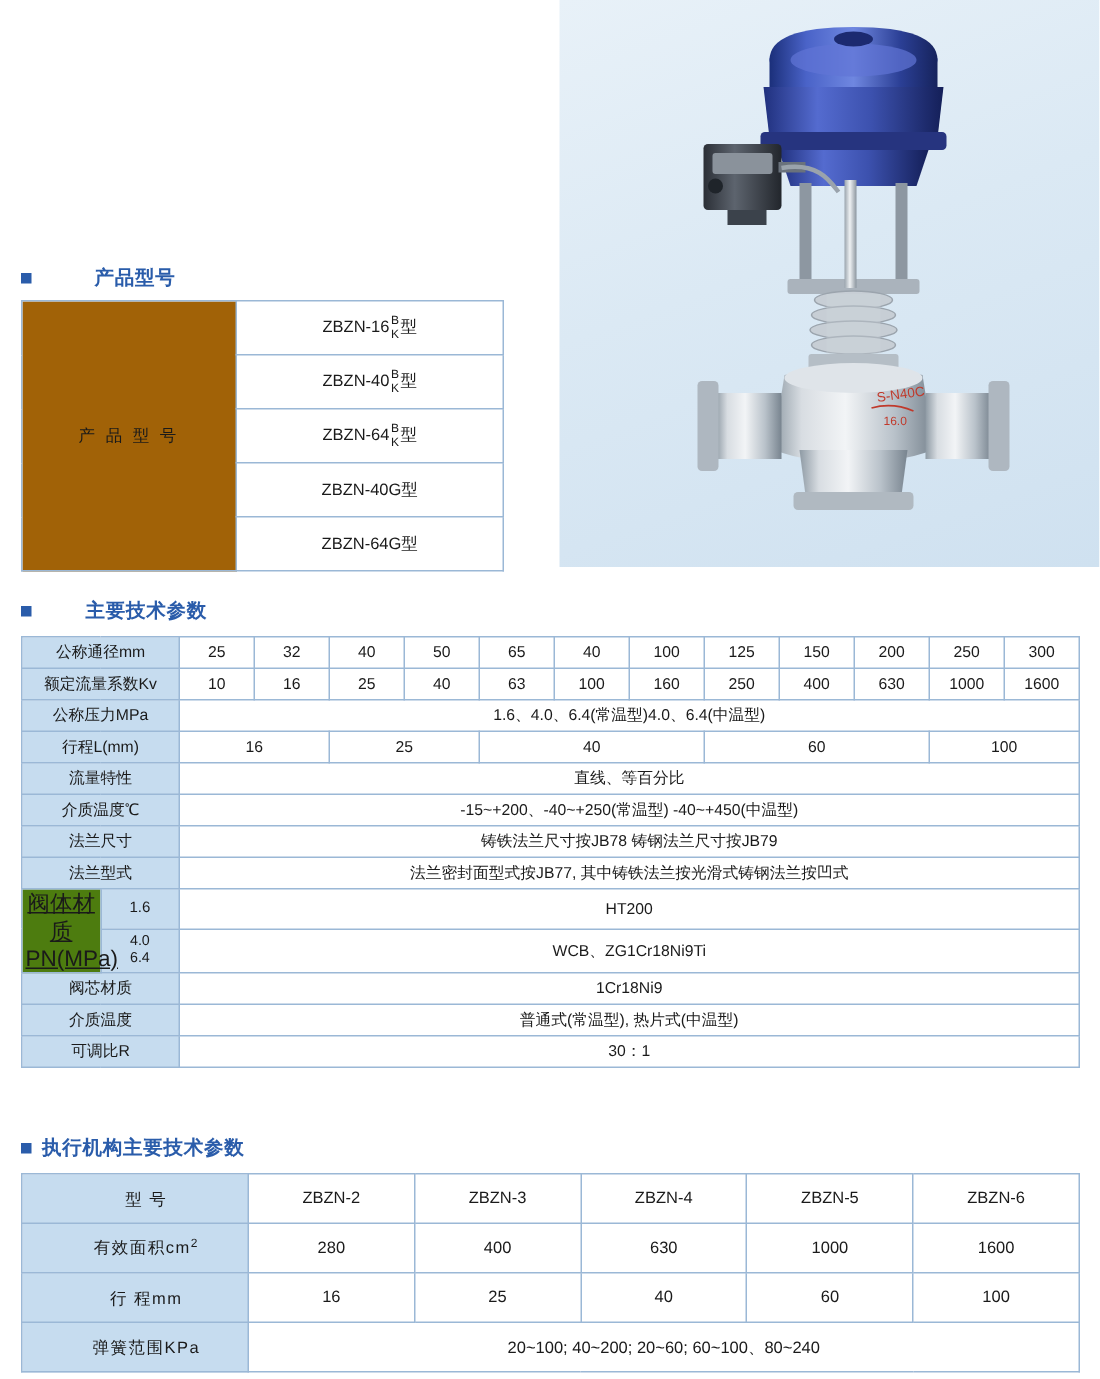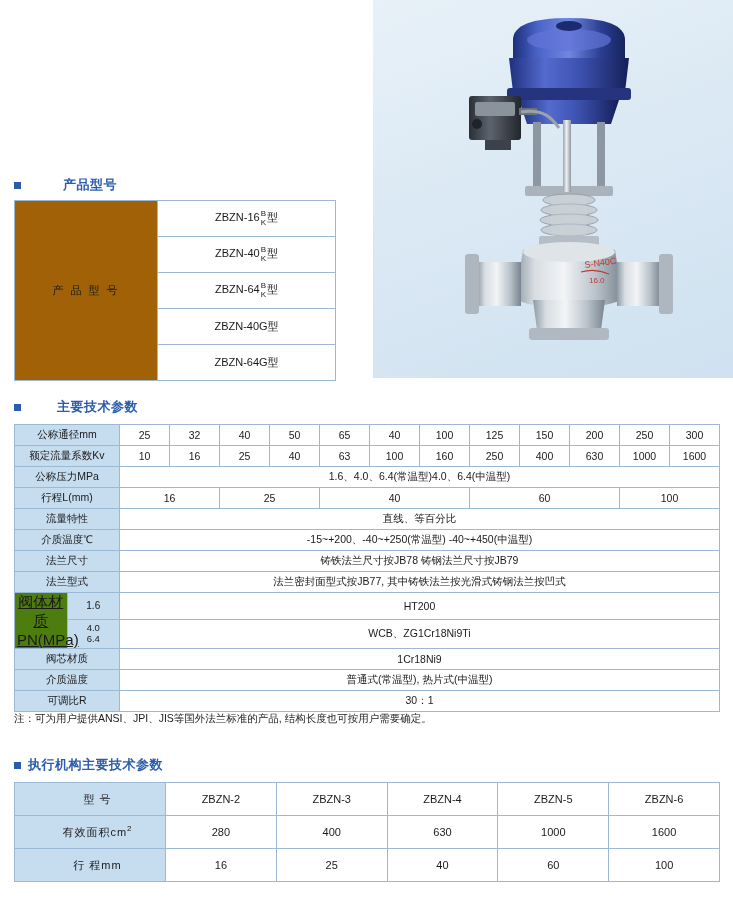--- a/index.html
+++ b/index.html
@@ -389,21 +389,20 @@
       <td class="rh" colspan="2">介质温度</td>
       <td colspan="12">普通式(常温型), 热片式(中温型)</td>
     </tr>
     <tr>
       <td class="rh" colspan="2">可调比R</td>
       <td colspan="12">30：1</td>
     </tr>
   </tbody>
     </table>
 
-  <div id="note">注：可为用户提供ANSI、JPI、JIS等国外法兰标准的产品, 结构长度也可按用户需要确定。</div>
 
   <div id="act-head" class="section-head">
     <span class="sq"></span>
     <span class="title">执行机构主要技术参数</span>
   </div>
 
   <table id="act-table">
     <tbody>
         <tr>
       <td class="rh">型   号</td>
@@ -422,16 +421,20 @@
       <td>1600</td>
     </tr>
     <tr>
       <td class="rh">行  程mm</td>
       <td>16</td>
       <td>25</td>
       <td>40</td>
       <td>60</td>
       <td>100</td>
     </tr>
+    <tr>
+      <td class="rh">弹簧范围KPa</td>
+      <td colspan="5">20~100; 40~200; 20~60; 60~100、80~240</td>
+    </tr>
   </tbody>
     </table>
 
 </div>
 
 </body></html>

